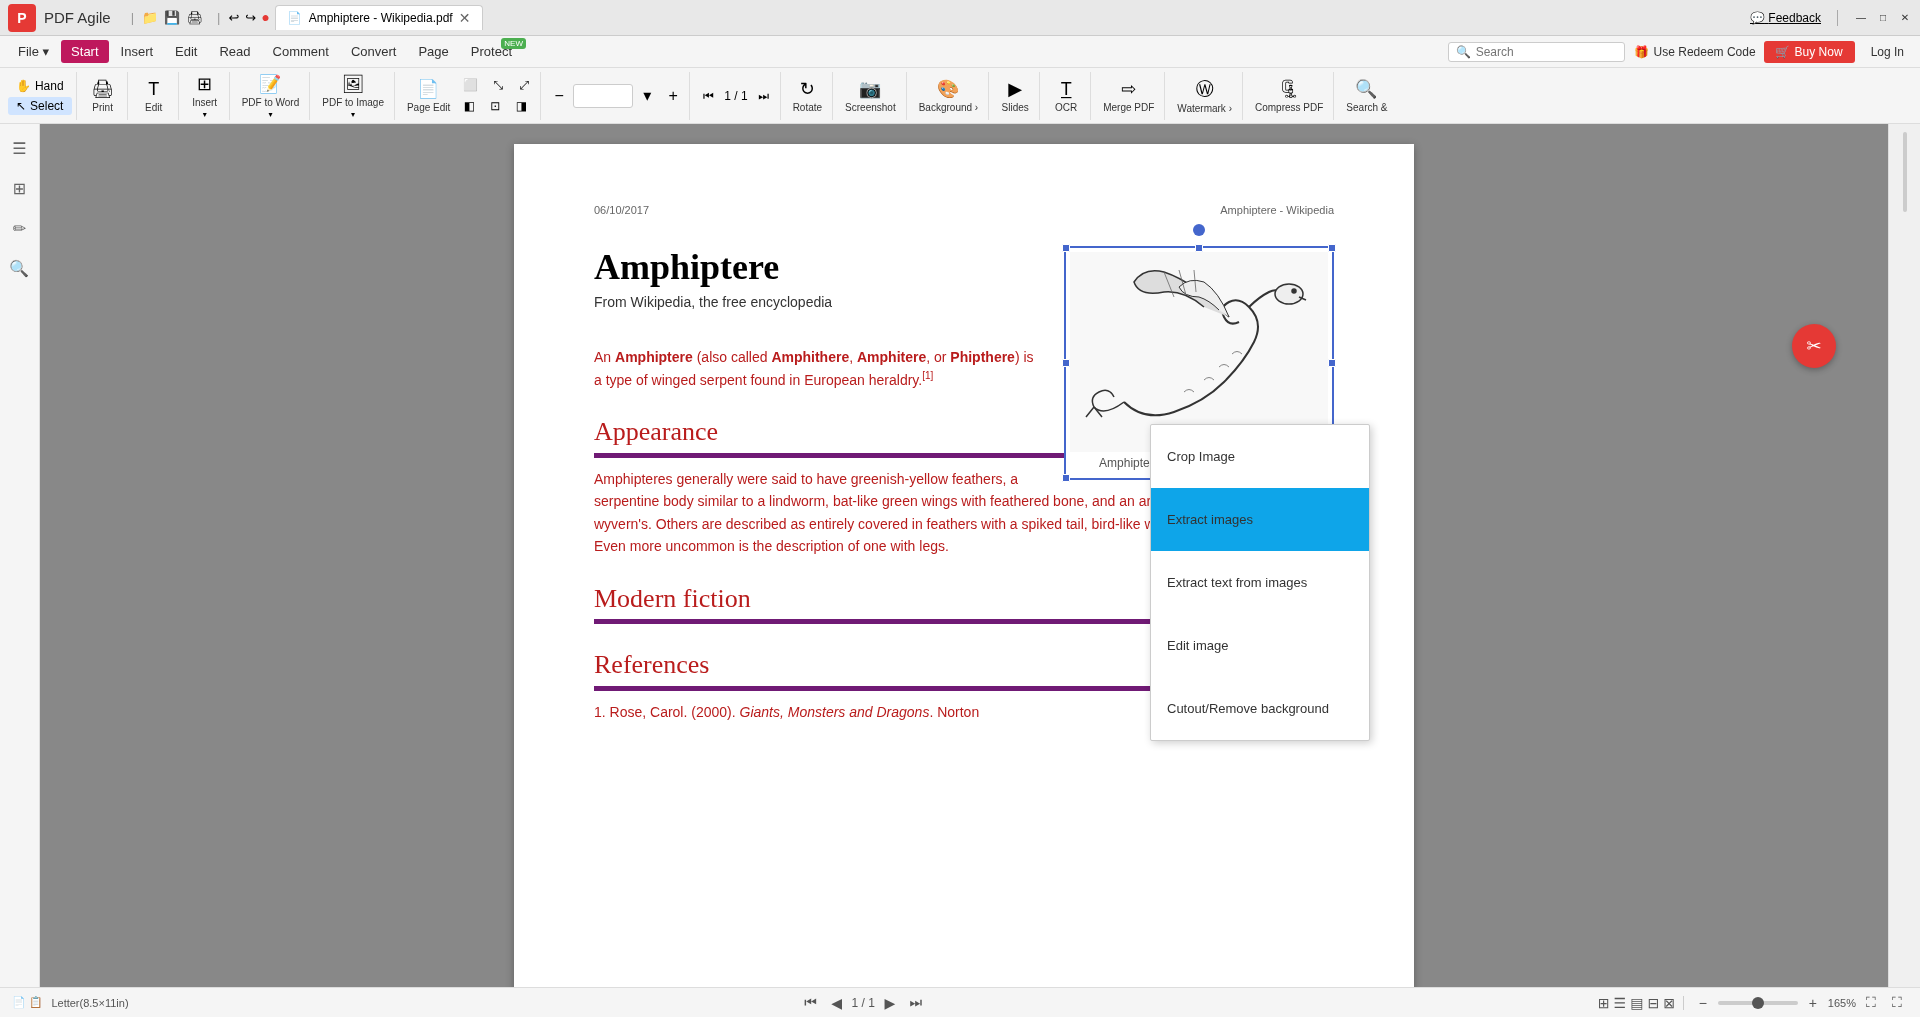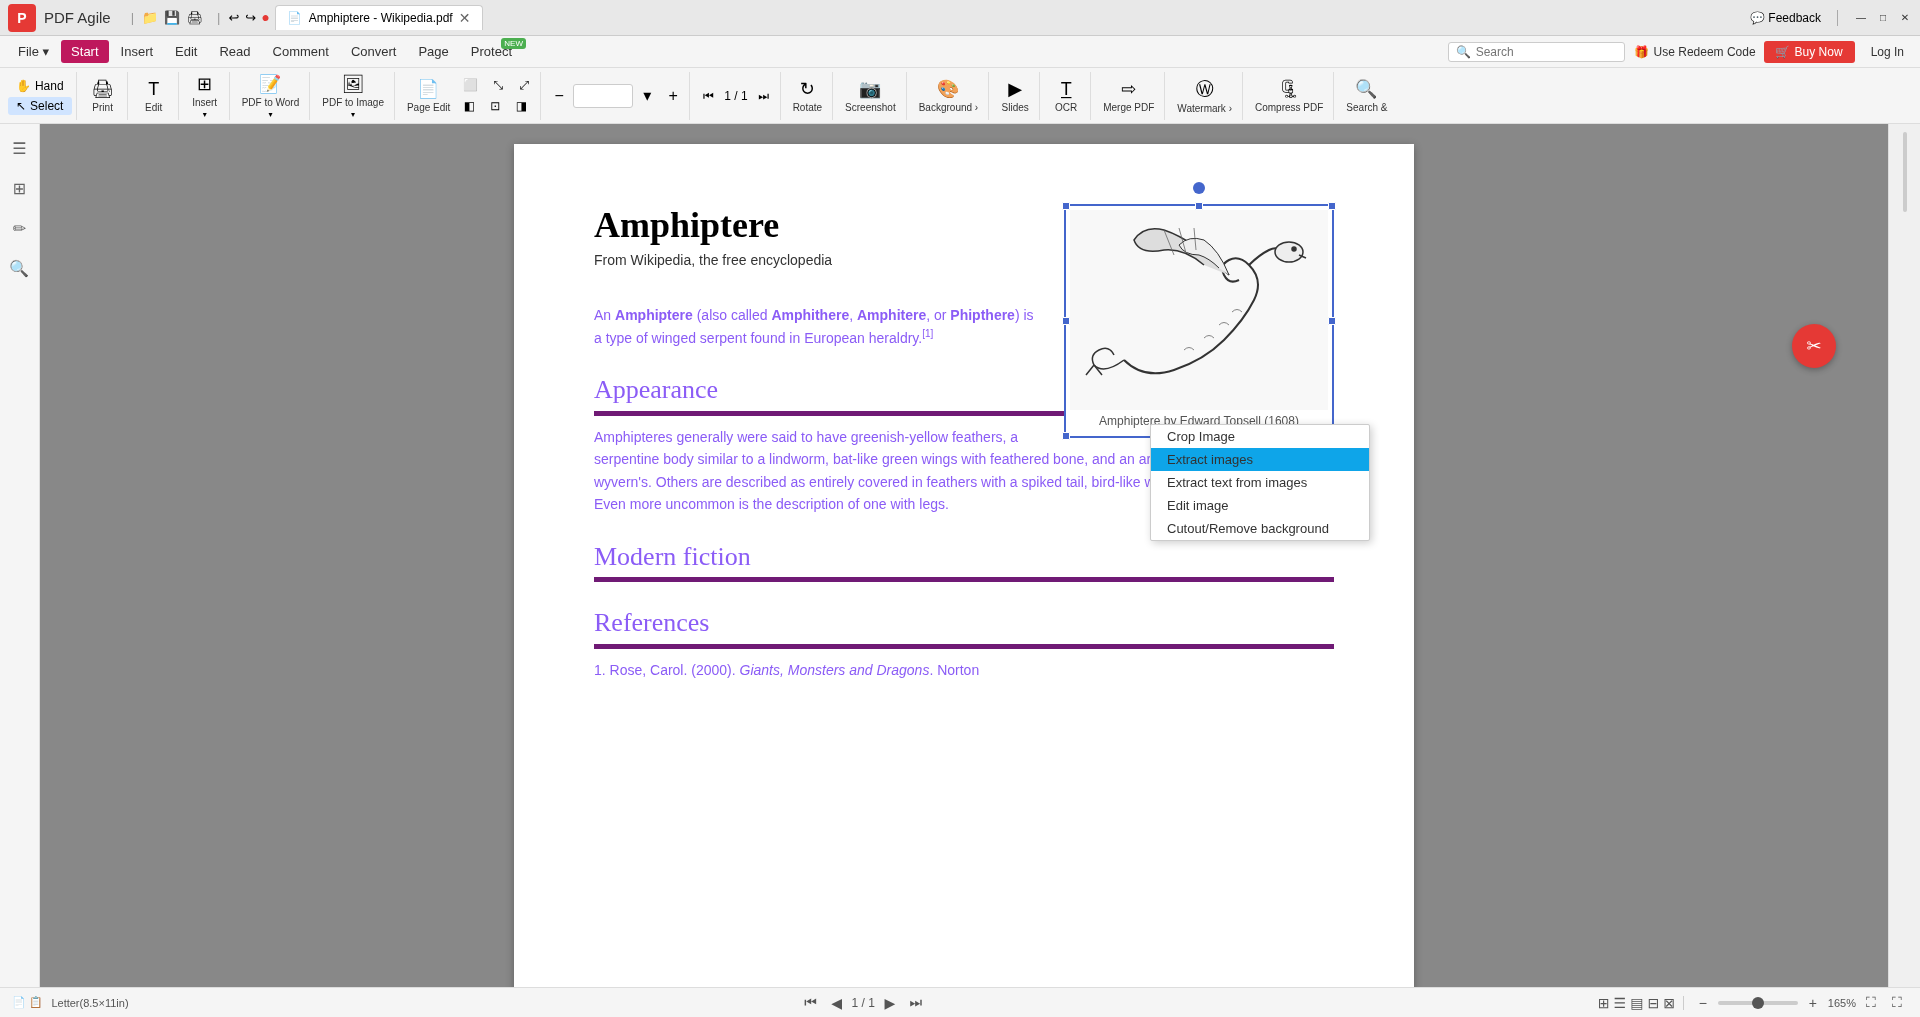--- a/index.html
+++ b/index.html
@@ -214,21 +214,21 @@
       margin-bottom: 6px;
     }
     .article-subtitle {
       font-size: 14px;
       color: #333;
       margin-bottom: 20px;
     }
     .article-body {
       font-size: 14px;
       line-height: 1.6;
-      color: #8b5cf6;
+      color: #b91c1c;
       margin-top: 36px;
     }
     .article-body p { margin-bottom: 14px; }
     .article-body h2 {
       font-size: 26px;
       font-family: 'Linux Libertine', Georgia, serif;
       border-bottom: 5px solid #701a75;
       margin: 20px 0 10px;
       font-weight: normal;
     }
@@ -296,21 +296,21 @@
       top: 300px;
       left: 1110px;
       background: white;
       border: 1px solid #ccc;
       box-shadow: 2px 2px 8px rgba(0,0,0,0.2);
       border-radius: 2px;
       width: 220px;
       z-index: 100;
     }
     .ctx-item {
-      padding: 4px 16px;
+      padding: 24px 16px;
       cursor: pointer;
       font-size: 13px;
       color: #333;
     }
     .ctx-item.highlighted { background: #0ea5e9; }
 
     
     #right-sidebar {
       width: 32px;
       background: #f0f0f0;
@@ -388,21 +388,21 @@
   <span class="separator">|</span>
   <span class="file-icon">↩</span>
   <span class="file-icon">↪</span>
   <span class="file-icon" style="color:#e53935;">⏺</span>
   <div class="tab">
     <span>📄</span>
     <span>Amphiptere - Wikipedia.pdf</span>
     <span class="close-btn">✕</span>
   </div>
   <div class="window-controls">
-    <span style="font-size:12px;cursor:pointer;margin-right:8px;">
+    <span style="font-size:12px;cursor:pointer;margin-right:8px;text-decoration:underline;">
       <span>💬</span>
       <span>Feedback</span>
     </span>
     <span style="width:1px;height:16px;background:#aaa;display:inline-block;margin-right:8px;"></span>
     <div class="win-btn">—</div>
     <div class="win-btn">□</div>
     <div class="win-btn">✕</div>
   </div>
 </div>
 
@@ -608,20 +608,24 @@
   <div id="left-sidebar">
     <div class="side-icon">☰</div>
     <div class="side-icon">⊞</div>
     <div class="side-icon">✏</div>
     <div class="side-icon">🔍</div>
   </div>
 
   <div id="content-area">
 
     <div id="pdf-page">
+      <div class="page-header">
+        <span>06/10/2017</span>
+        <span>Amphiptere - Wikipedia</span>
+      </div>
 
       <div class="article-image-float">
         <div class="article-image-box" style="position:relative;">
           <div class="handle-top-circle"></div>
           <div class="selection-handle handle-tl"></div>
           <div class="selection-handle handle-tc"></div>
           <div class="selection-handle handle-tr"></div>
           <div class="selection-handle handle-ml"></div>
           <div class="selection-handle handle-mr"></div>
           <div class="selection-handle handle-bl"></div>

